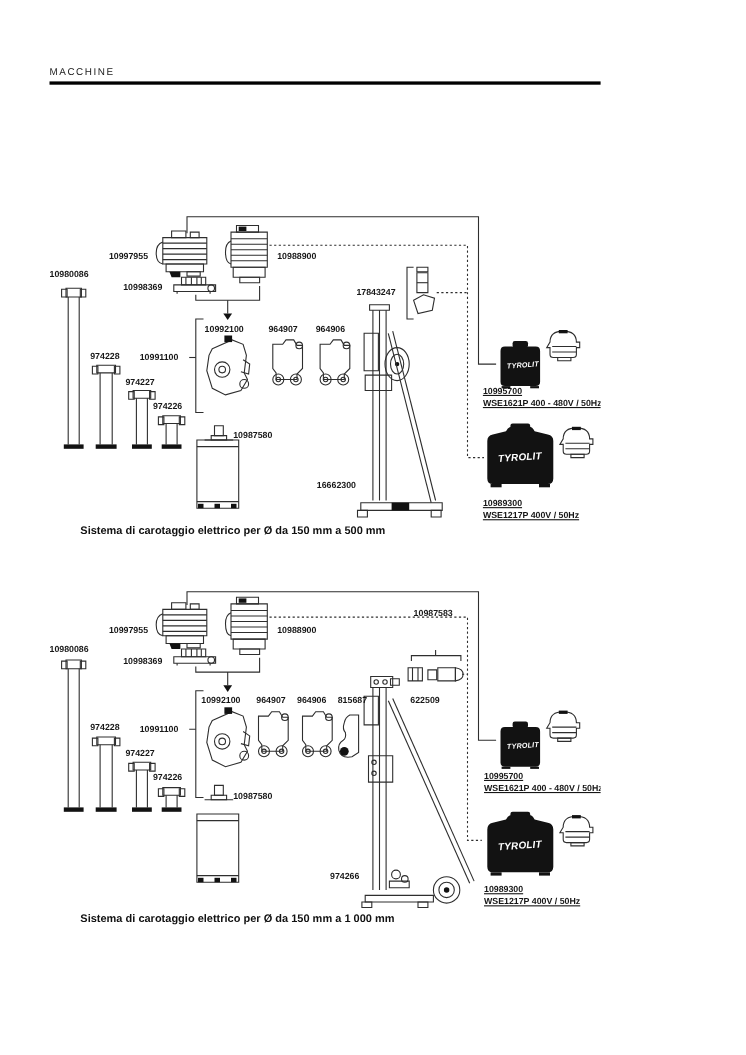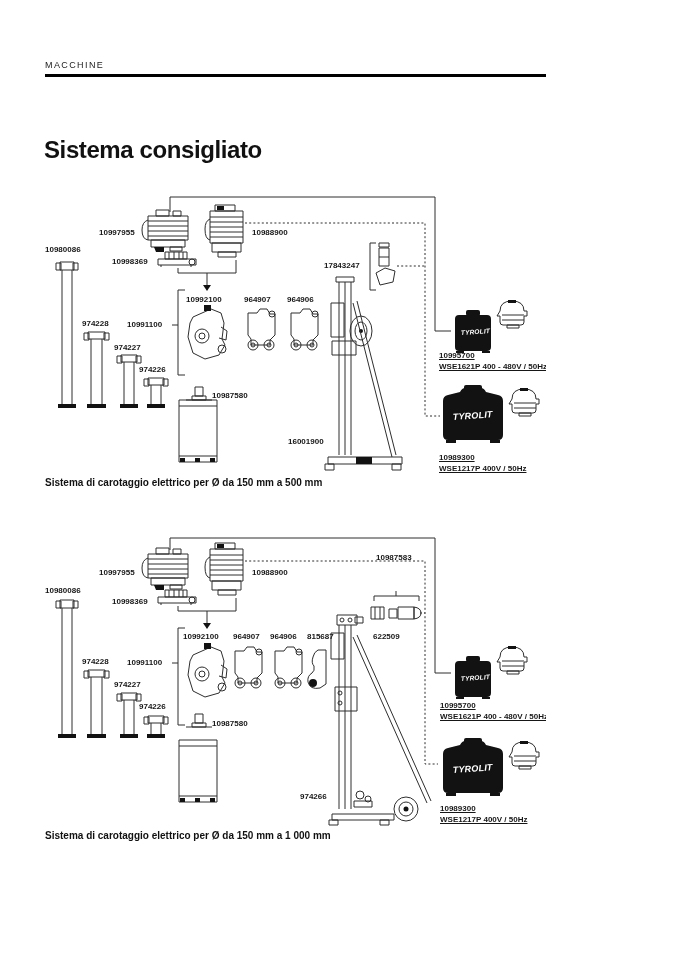--- a/index.html
+++ b/index.html
@@ -11,21 +11,21 @@
   .hdr-rule{position:absolute;left:45px;top:74px;width:557px;height:3px;background:#000;}
   
   .side-tab{position:absolute;left:641px;top:88px;width:84px;height:84px;border-radius:50%;background:#ebebeb;}
   .side-tab-label{position:absolute;left:652px;top:97px;height:68px;display:flex;align-items:center;
         writing-mode:vertical-rl;font-size:9px;font-weight:bold;color:#111;letter-spacing:.4px;}
   
   .title{position:absolute;left:44px;top:136px;margin:0;font-size:24px;font-weight:bold;letter-spacing:-.4px;color:#111;}
   
   .plabel{position:absolute;font-size:8px;font-weight:bold;white-space:nowrap;color:#161616;}
   .case-text{position:absolute;font-size:8px;font-weight:bold;line-height:11px;white-space:nowrap;color:#161616;text-decoration:underline;}
-  .caption{position:absolute;font-size:10px;font-weight:bold;white-space:nowrap;color:#111;}
+  .caption{position:absolute;font-size:10px;font-weight:bold;white-space:nowrap;color:#111;margin-left:28px;}
   
   svg.diag{position:absolute;}
   svg.diag *{vector-effect:non-scaling-stroke;}
   svg.diag path,svg.diag rect,svg.diag line,svg.diag polyline,svg.diag circle,svg.diag ellipse{
       stroke:#2e2e2e;stroke-width:1;fill:none;}
   svg.diag .blk{fill:#121212;stroke:none;}
   svg.diag .dash{stroke-dasharray:2 2.2;}
   svg.diag .brandtxt{fill:#fff;stroke:none;font-family:"Liberation Sans",sans-serif;
       font-weight:bold;font-style:italic;letter-spacing:.2px;}
 </style>
@@ -34,21 +34,20 @@
 
 <div class="page">
 
   <span class="hdr-left">MACCHINE</span>
   <span class="hdr-right">71</span>
   <div class="hdr-rule"></div>
 
   <div class="side-tab"></div>
   <span class="side-tab-label">Carotaggio</span>
 
-  <h1 class="title">Sistema consigliato</h1>
 
   <svg class="diag" style="left:40px;top:193px" width="525" height="287" viewBox="0 0 525 287">
     <defs>
       <g id="sym-motor-a">
         <path d="M6,12 q-6,2 -6,10 q0,9 6,10"></path>
         <rect x="6" y="8" width="40" height="24"></rect>
         <line x1="6" y1="13" x2="46" y2="13"></line>
           <line x1="6" y1="18" x2="46" y2="18"></line>
         <line x1="6" y1="23" x2="46" y2="23"></line>
           <line x1="6" y1="28" x2="46" y2="28"></line>
@@ -328,21 +327,21 @@
   <span class="plabel" style="left:112px;top:257px">10998369</span>
   <span class="plabel" style="left:324px;top:261px">17843247</span>
   <span class="plabel" style="left:186px;top:295px">10992100</span>
   <span class="plabel" style="left:244px;top:295px">964907</span>
   <span class="plabel" style="left:287px;top:295px">964906</span>
   <span class="plabel" style="left:82px;top:319px">974228</span>
   <span class="plabel" style="left:127px;top:320px">10991100</span>
   <span class="plabel" style="left:114px;top:343px">974227</span>
   <span class="plabel" style="left:139px;top:365px">974226</span>
   <span class="plabel" style="left:212px;top:391px">10987580</span>
-  <span class="plabel" style="left:288px;top:437px">16001900</span>
+  <span class="plabel" style="left:288px;top:437px">16662300</span>
 
   <div class="case-text" style="left:439px;top:350px">
     <div>10995700</div>
     <div>WSE1621P 400 - 480V / 50Hz</div>
   </div>
   <div class="case-text" style="left:439px;top:452px">
     <div>10989300</div>
     <div>WSE1217P 400V / 50Hz</div>
   </div>
 

